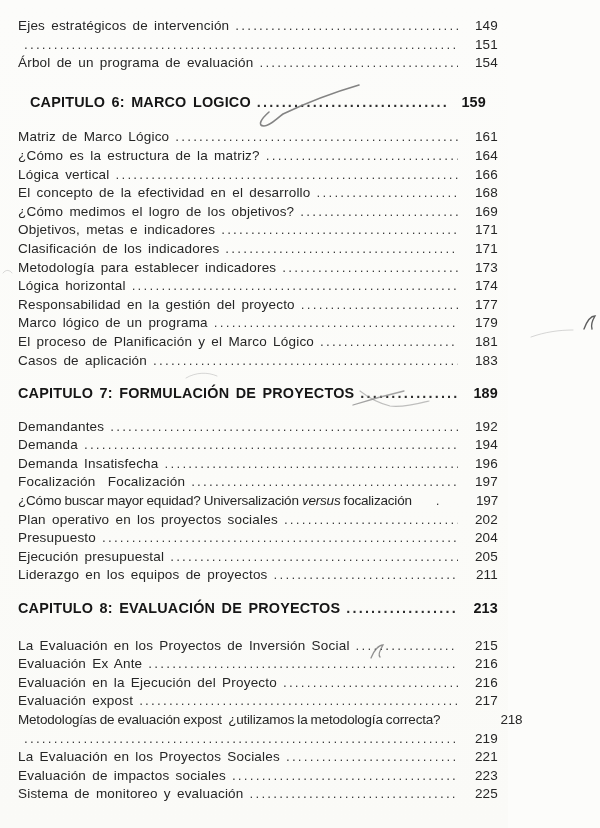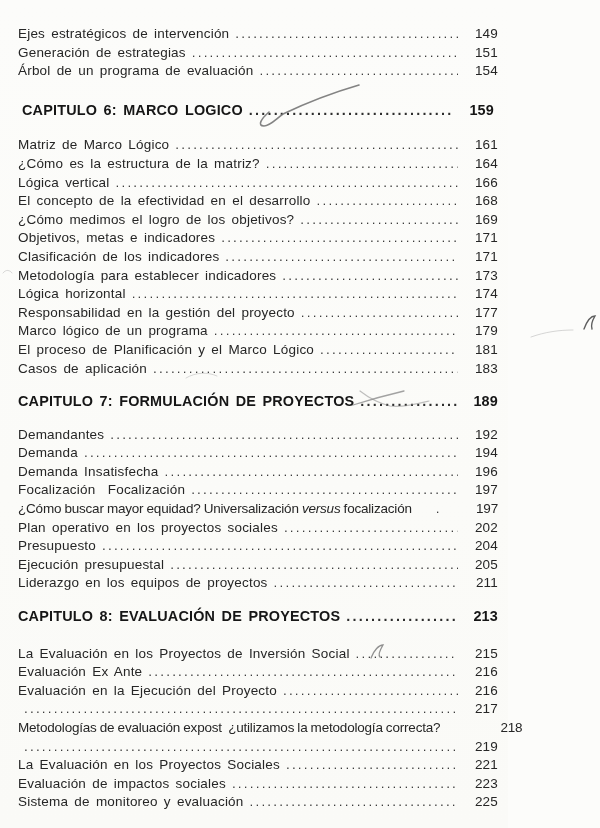--- a/index.html
+++ b/index.html
@@ -7,21 +7,21 @@
     width:600px;height:828px;
     background:#fcfcfa;
     font-family:"Liberation Sans", sans-serif;
     color:#262626;
     overflow:hidden;
     position:relative;
   }
   .page{
     position:relative;
     width:508px;height:828px;
-    padding:25px 10px 0 18px;
+    padding:17px 10px 0 18px;
     box-sizing:border-box;
     background:linear-gradient(180deg,#fcfcfa 0%,#fbfbf8 60%,#fafaf7 100%);
   }
   .row{
     display:flex;
     align-items:baseline;
     font-size:13.5px;
     line-height:18.6px;
     word-spacing:2.2px;
     letter-spacing:0.2px;
@@ -46,21 +46,21 @@
     text-align:right;
     white-space:nowrap;
   }
   .h-row{
     font-weight:bold;
     font-size:14.4px;
     color:#161616;
     letter-spacing:0.2px;
   }
   .h-row .leader{ color:#2e2e2e; }
-  section[data-idx="1"] .h-row{ margin:20px 4px 17px; }
+  section[data-idx="1"] .h-row{ margin:20px 12px 17px; }
   section[data-idx="2"] .h-row{ margin:14px 0 15px; }
   section[data-idx="3"] .h-row{ margin:14px 0 19px;justify-content:space-between; }
   em.vs{ font-style:italic; }
   svg.marks{
     position:absolute;
     left:0;top:0;
     pointer-events:none;
   }
 </style>
 </head>
@@ -68,21 +68,20 @@
 
 <div class="page">
   <div id="toc-root">
       <section data-idx="0">
         <div class="row">
           <span class="title">Ejes estratégicos de intervención</span>
           <span class="leader"></span>
           <span class="pnum">149</span>
         </div>
         <div class="row">
-          <span class="title">Generación de estrategias</span>
           <span class="leader"></span>
           <span class="pnum">151</span>
         </div>
         <div class="row">
           <span class="title">Árbol de un programa de evaluación</span>
           <span class="leader"></span>
           <span class="pnum">154</span>
         </div>
       </section>
       <section data-idx="1">
@@ -224,20 +223,21 @@
           <span class="title">Evaluación Ex Ante</span>
           <span class="leader"></span>
           <span class="pnum">216</span>
         </div>
         <div class="row">
           <span class="title">Evaluación en la Ejecución del Proyecto</span>
           <span class="leader"></span>
           <span class="pnum">216</span>
         </div>
         <div class="row">
+          <span class="title">Evaluación expost</span>
           <span class="leader"></span>
           <span class="pnum">217</span>
         </div>
         <div class="row tight">
           <span class="title">Metodologías de evaluación expost  ¿utilizamos la metodología correcta?</span>
           <span class="leader"></span>
           <span class="pnum">218</span>
         </div>
         <div class="row">
           <span class="leader"></span>

